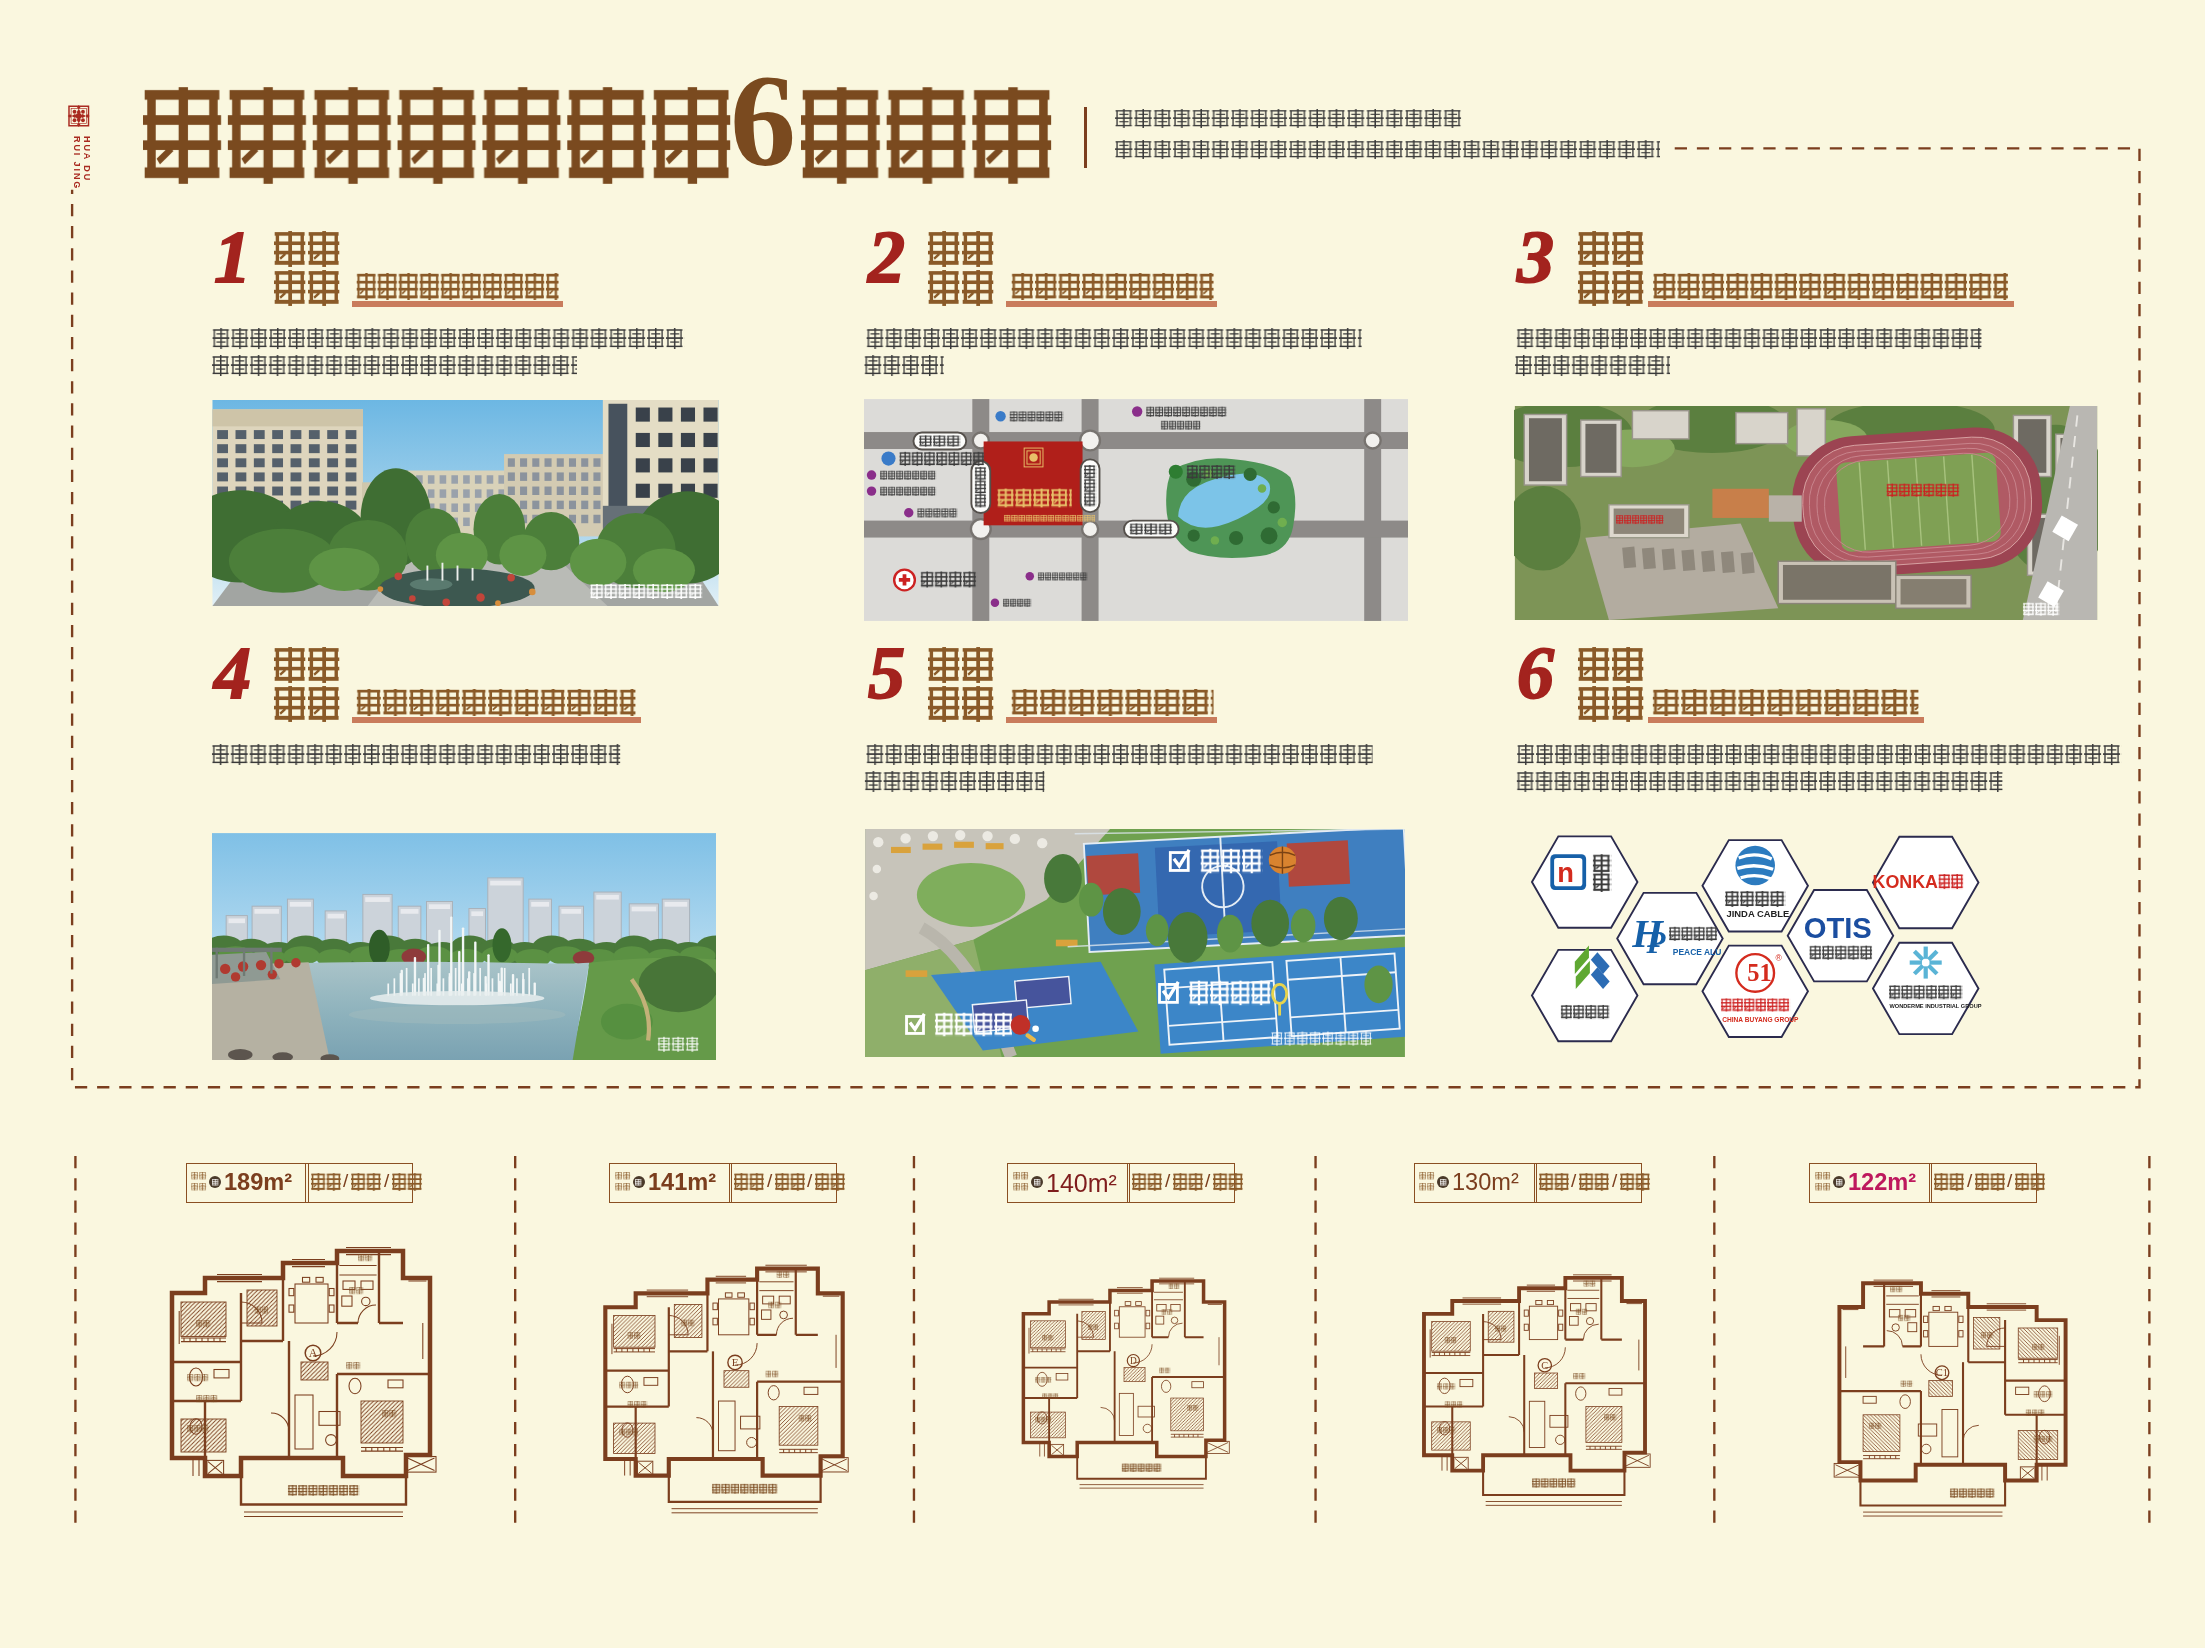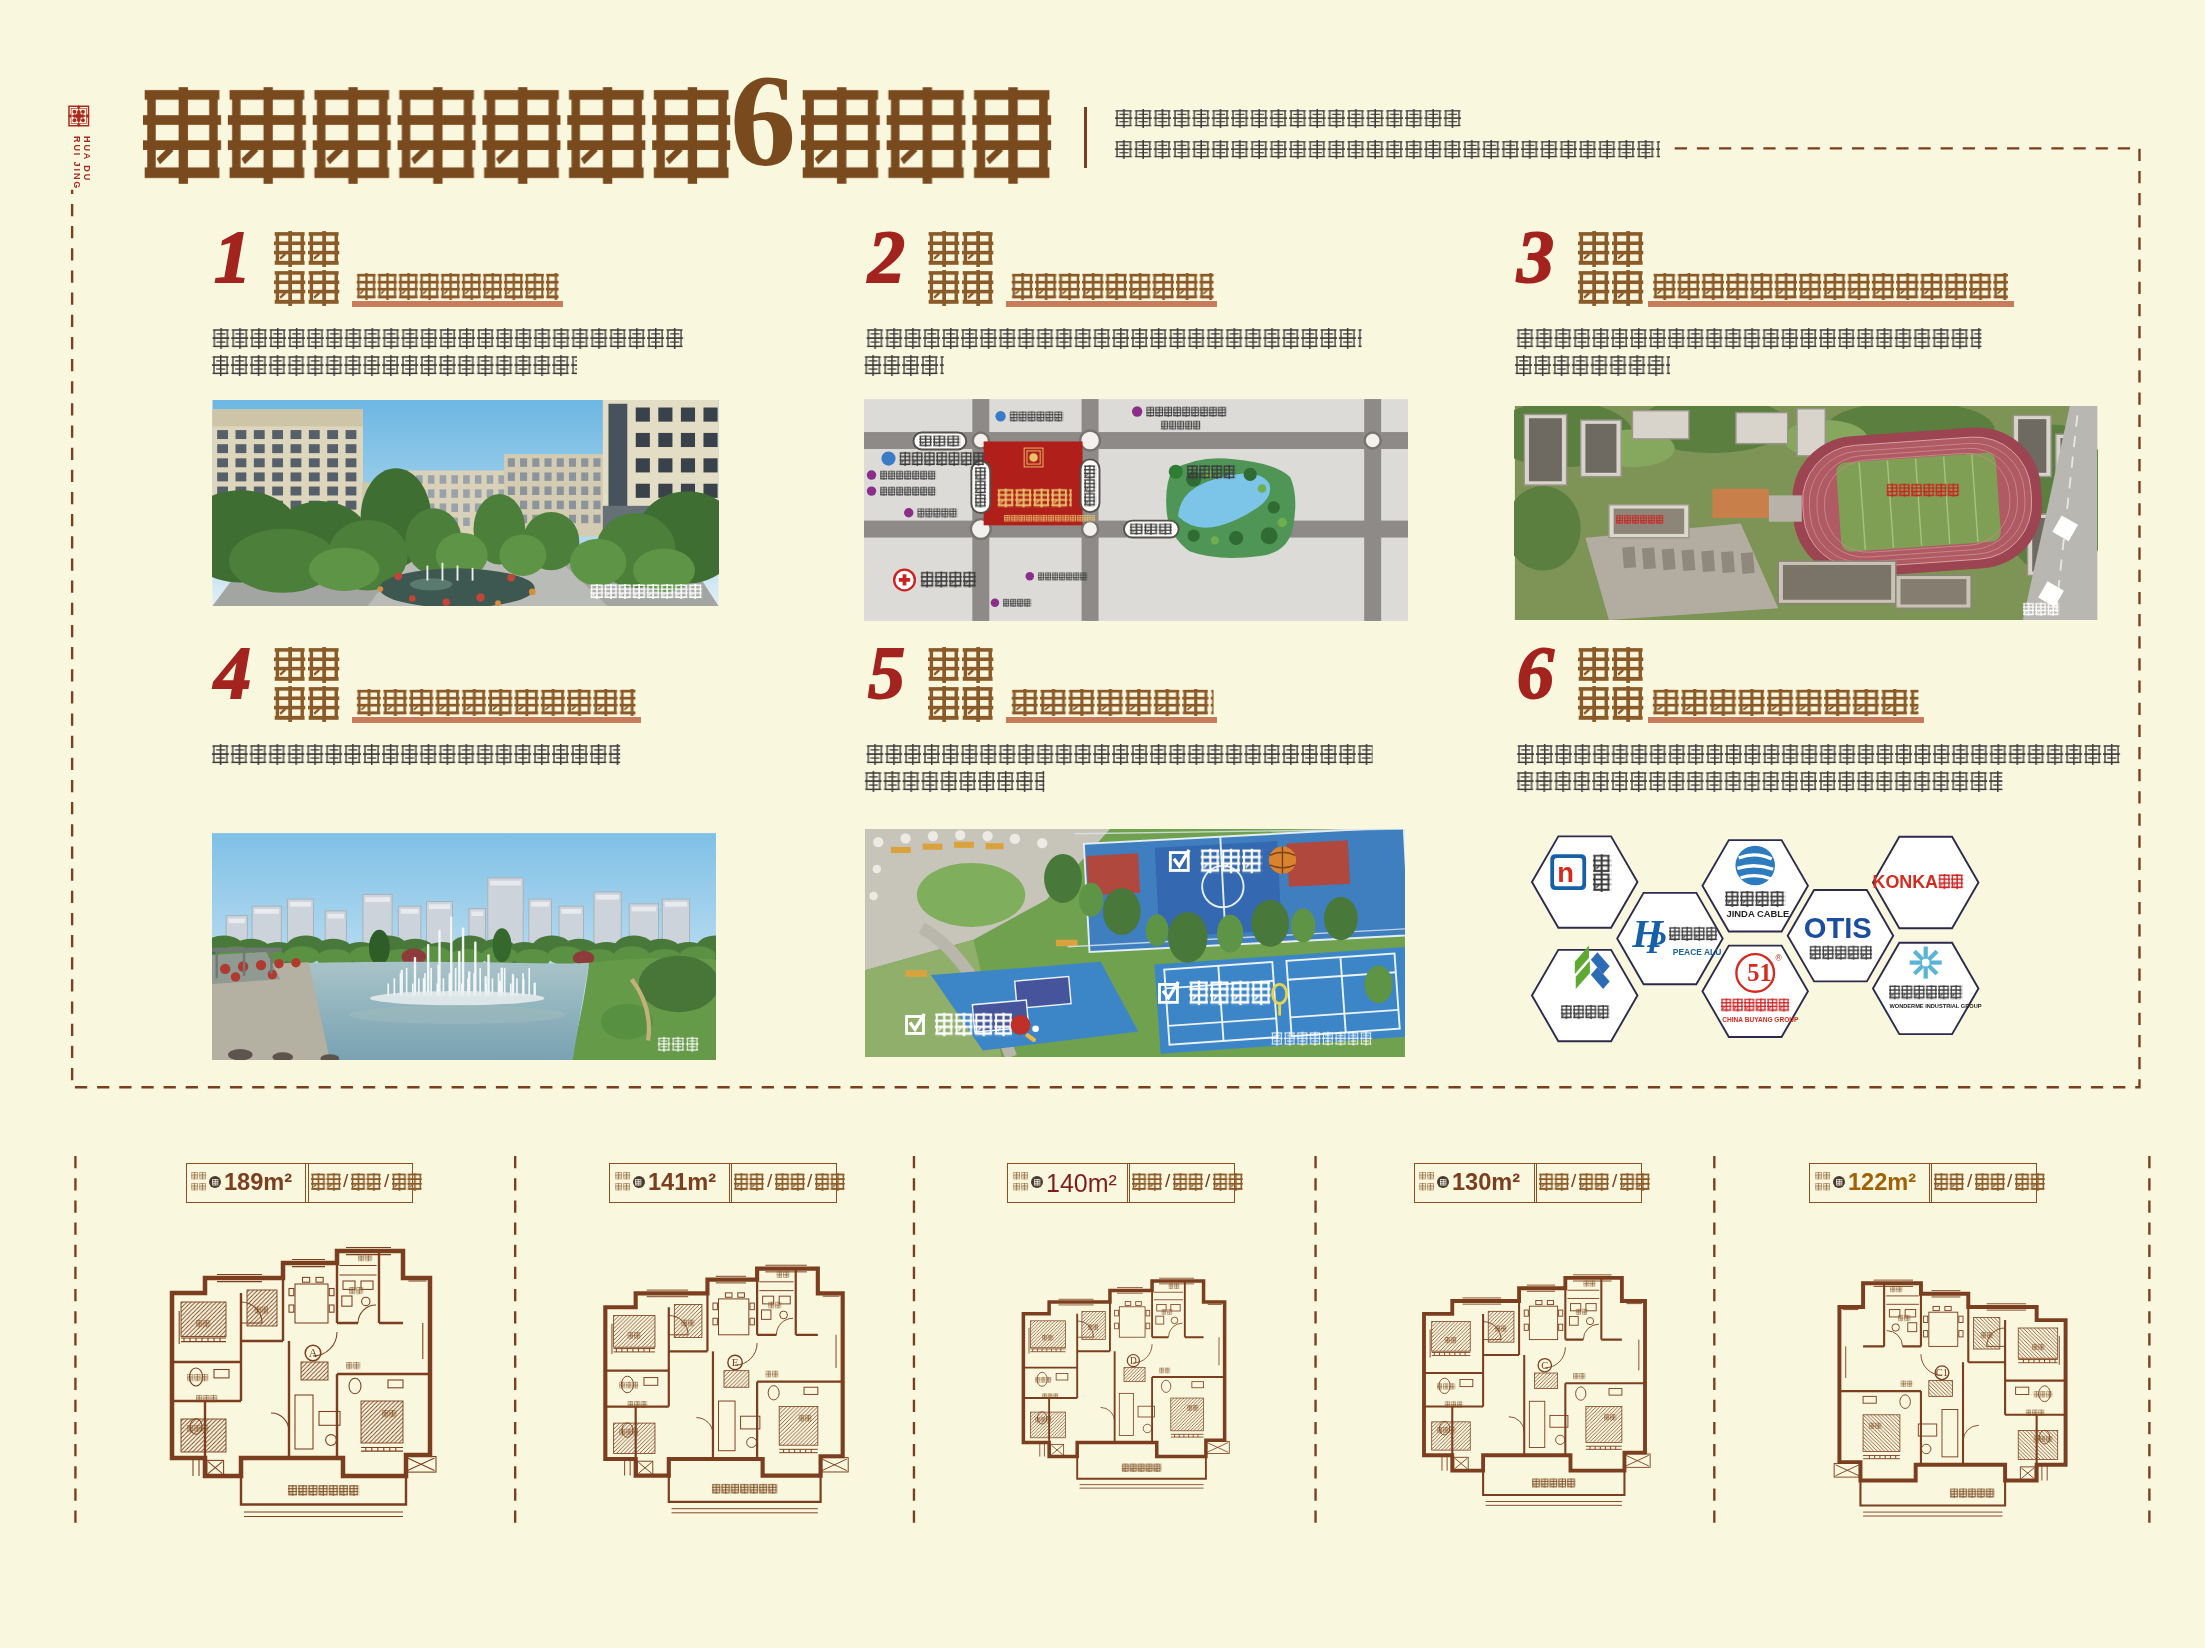--- a/index.html
+++ b/index.html
@@ -1349,21 +1349,21 @@
     <g transform="scale(0.1700,0.1600)">
       <rect width="200.0" height="100" fill="url(#rjkB)"></rect>
     </g>
   </svg>
 <div style="position:absolute;left:1437px;top:1176px;width:12.3px;height:12.3px;border-radius:50%;background:#4a3a2a"></div>
 <svg style="position:absolute;left:1440px;top:1179px" width="6.6" height="6.6" viewBox="0 0 14 14">
     <g transform="scale(0.1400,0.1400)">
       <rect width="100.0" height="100" fill="url(#cjkW)"></rect>
     </g>
   </svg>
-<div style="position:absolute;left:1452px;top:1171px;font-family:'Liberation Sans',sans-serif;font-size:23.6px;font-weight:700;color:#7b3e1e;line-height:1;white-space:nowrap;">130m²</div>
+<div style="position:absolute;left:1452px;top:1171px;font-family:'Liberation Sans',sans-serif;font-size:23.6px;font-weight:400;color:#7b3e1e;line-height:1;white-space:nowrap;">130m²</div>
 <svg style="position:absolute;left:1539px;top:1173px" width="31" height="18" viewBox="0 0 66 38">
     <g transform="scale(0.3300,0.3800)">
       <rect width="200.0" height="100" fill="url(#cjkB)"></rect>
     </g>
   </svg>
 <div style="position:absolute;left:1571px;top:1171px;font-family:'Liberation Sans',sans-serif;font-size:19px;font-weight:400;color:#7b3e1e;line-height:1;white-space:nowrap;">/</div>
 <svg style="position:absolute;left:1579px;top:1173px" width="31" height="18" viewBox="0 0 66 38">
     <g transform="scale(0.3300,0.3800)">
       <rect width="200.0" height="100" fill="url(#cjkB)"></rect>
     </g>
@@ -1385,21 +1385,21 @@
     <g transform="scale(0.1700,0.1600)">
       <rect width="200.0" height="100" fill="url(#rjkB)"></rect>
     </g>
   </svg>
 <div style="position:absolute;left:1833px;top:1176px;width:12.3px;height:12.3px;border-radius:50%;background:#4a3a2a"></div>
 <svg style="position:absolute;left:1836px;top:1179px" width="6.6" height="6.6" viewBox="0 0 14 14">
     <g transform="scale(0.1400,0.1400)">
       <rect width="100.0" height="100" fill="url(#cjkW)"></rect>
     </g>
   </svg>
-<div style="position:absolute;left:1848px;top:1171px;font-family:'Liberation Sans',sans-serif;font-size:23.6px;font-weight:700;color:#a16207;line-height:1;white-space:nowrap;text-align:right;">122m²</div>
+<div style="position:absolute;left:1848px;top:1171px;font-family:'Liberation Sans',sans-serif;font-size:23.6px;font-weight:700;color:#be185d;line-height:1;white-space:nowrap;text-align:right;">122m²</div>
 <svg style="position:absolute;left:1934px;top:1173px" width="31" height="18" viewBox="0 0 66 38">
     <g transform="scale(0.3300,0.3800)">
       <rect width="200.0" height="100" fill="url(#cjkB)"></rect>
     </g>
   </svg>
 <div style="position:absolute;left:1967px;top:1171px;font-family:'Liberation Sans',sans-serif;font-size:19px;font-weight:400;color:#7b3e1e;line-height:1;white-space:nowrap;">/</div>
 <svg style="position:absolute;left:1975px;top:1173px" width="31" height="18" viewBox="0 0 66 38">
     <g transform="scale(0.3300,0.3800)">
       <rect width="200.0" height="100" fill="url(#cjkB)"></rect>
     </g>

